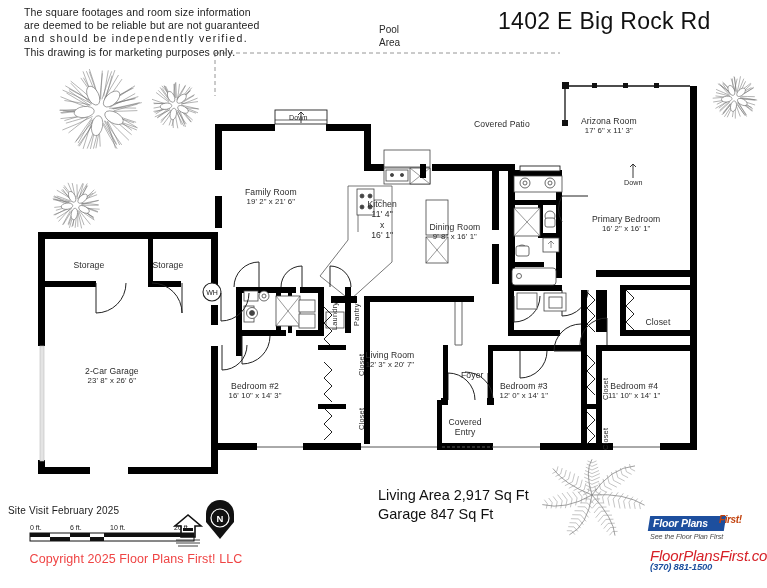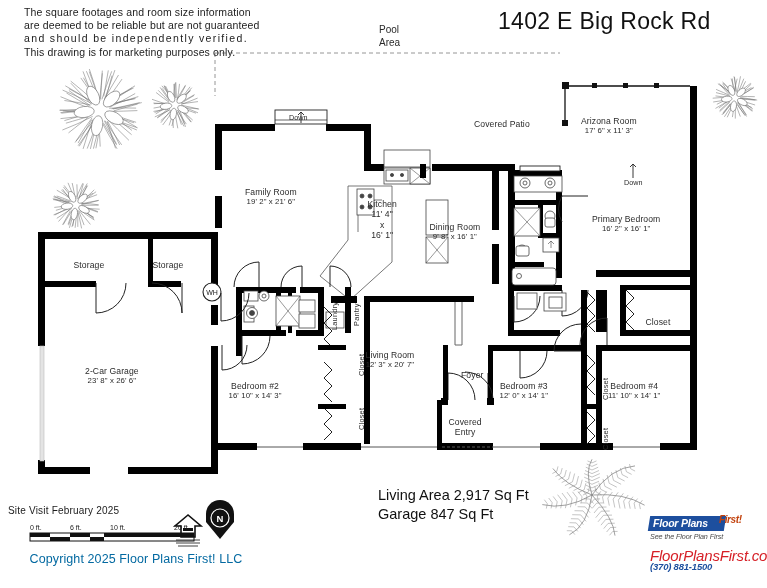--- a/index.html
+++ b/index.html
@@ -8,21 +8,21 @@
   #plan{position:absolute;left:0;top:0;width:767px;height:588px;}
   .abs{position:absolute;}
   .disclaimer{left:24px;top:6px;width:250px;font-size:10.5px;line-height:13.2px;
               letter-spacing:.15px;color:#1b1b1b;}
   .disclaimer div:nth-child(3){letter-spacing:1.35px;}
   .title{left:498px;top:8px;font-size:23px;letter-spacing:.3px;color:#111;white-space:nowrap;}
   .poolarea{left:379px;top:23px;font-size:10px;line-height:13px;color:#2a2a2a;}
   .areasum{left:378px;top:486px;font-size:14.5px;line-height:19px;color:#111;text-align:left;}
   .sitevisit{left:8px;top:505px;font-size:10px;color:#1b1b1b;letter-spacing:.2px;}
   .copyright{left:6px;top:551px;width:260px;font-size:12.5px;line-height:16px;
-             text-align:center;color:#0369a1;letter-spacing:.1px;}
+             text-align:center;color:#ef4444;letter-spacing:.1px;}
   .scalenums{left:6px;top:524px;width:190px;height:10px;font-size:7px;color:#1b1b1b;}
   .scalenums span{position:absolute;top:0;}
   .roomlabel{font-size:8.6px;line-height:10.4px;text-align:center;color:#2b2b2b;
              white-space:nowrap;letter-spacing:.1px;}
   .roomlabel .dim{font-size:7.8px;}
   .vlabel{font-size:7.4px;color:#2b2b2b;white-space:nowrap;
           transform-origin:0 0;transform:rotate(-90deg);letter-spacing:.2px;}
   .logo{left:649px;top:514px;width:116px;height:66px;}
   .logo .brandbox{position:absolute;left:0;top:2px;width:76px;height:15px;background:#1d4f9e;
         transform:skewX(-9deg);}

